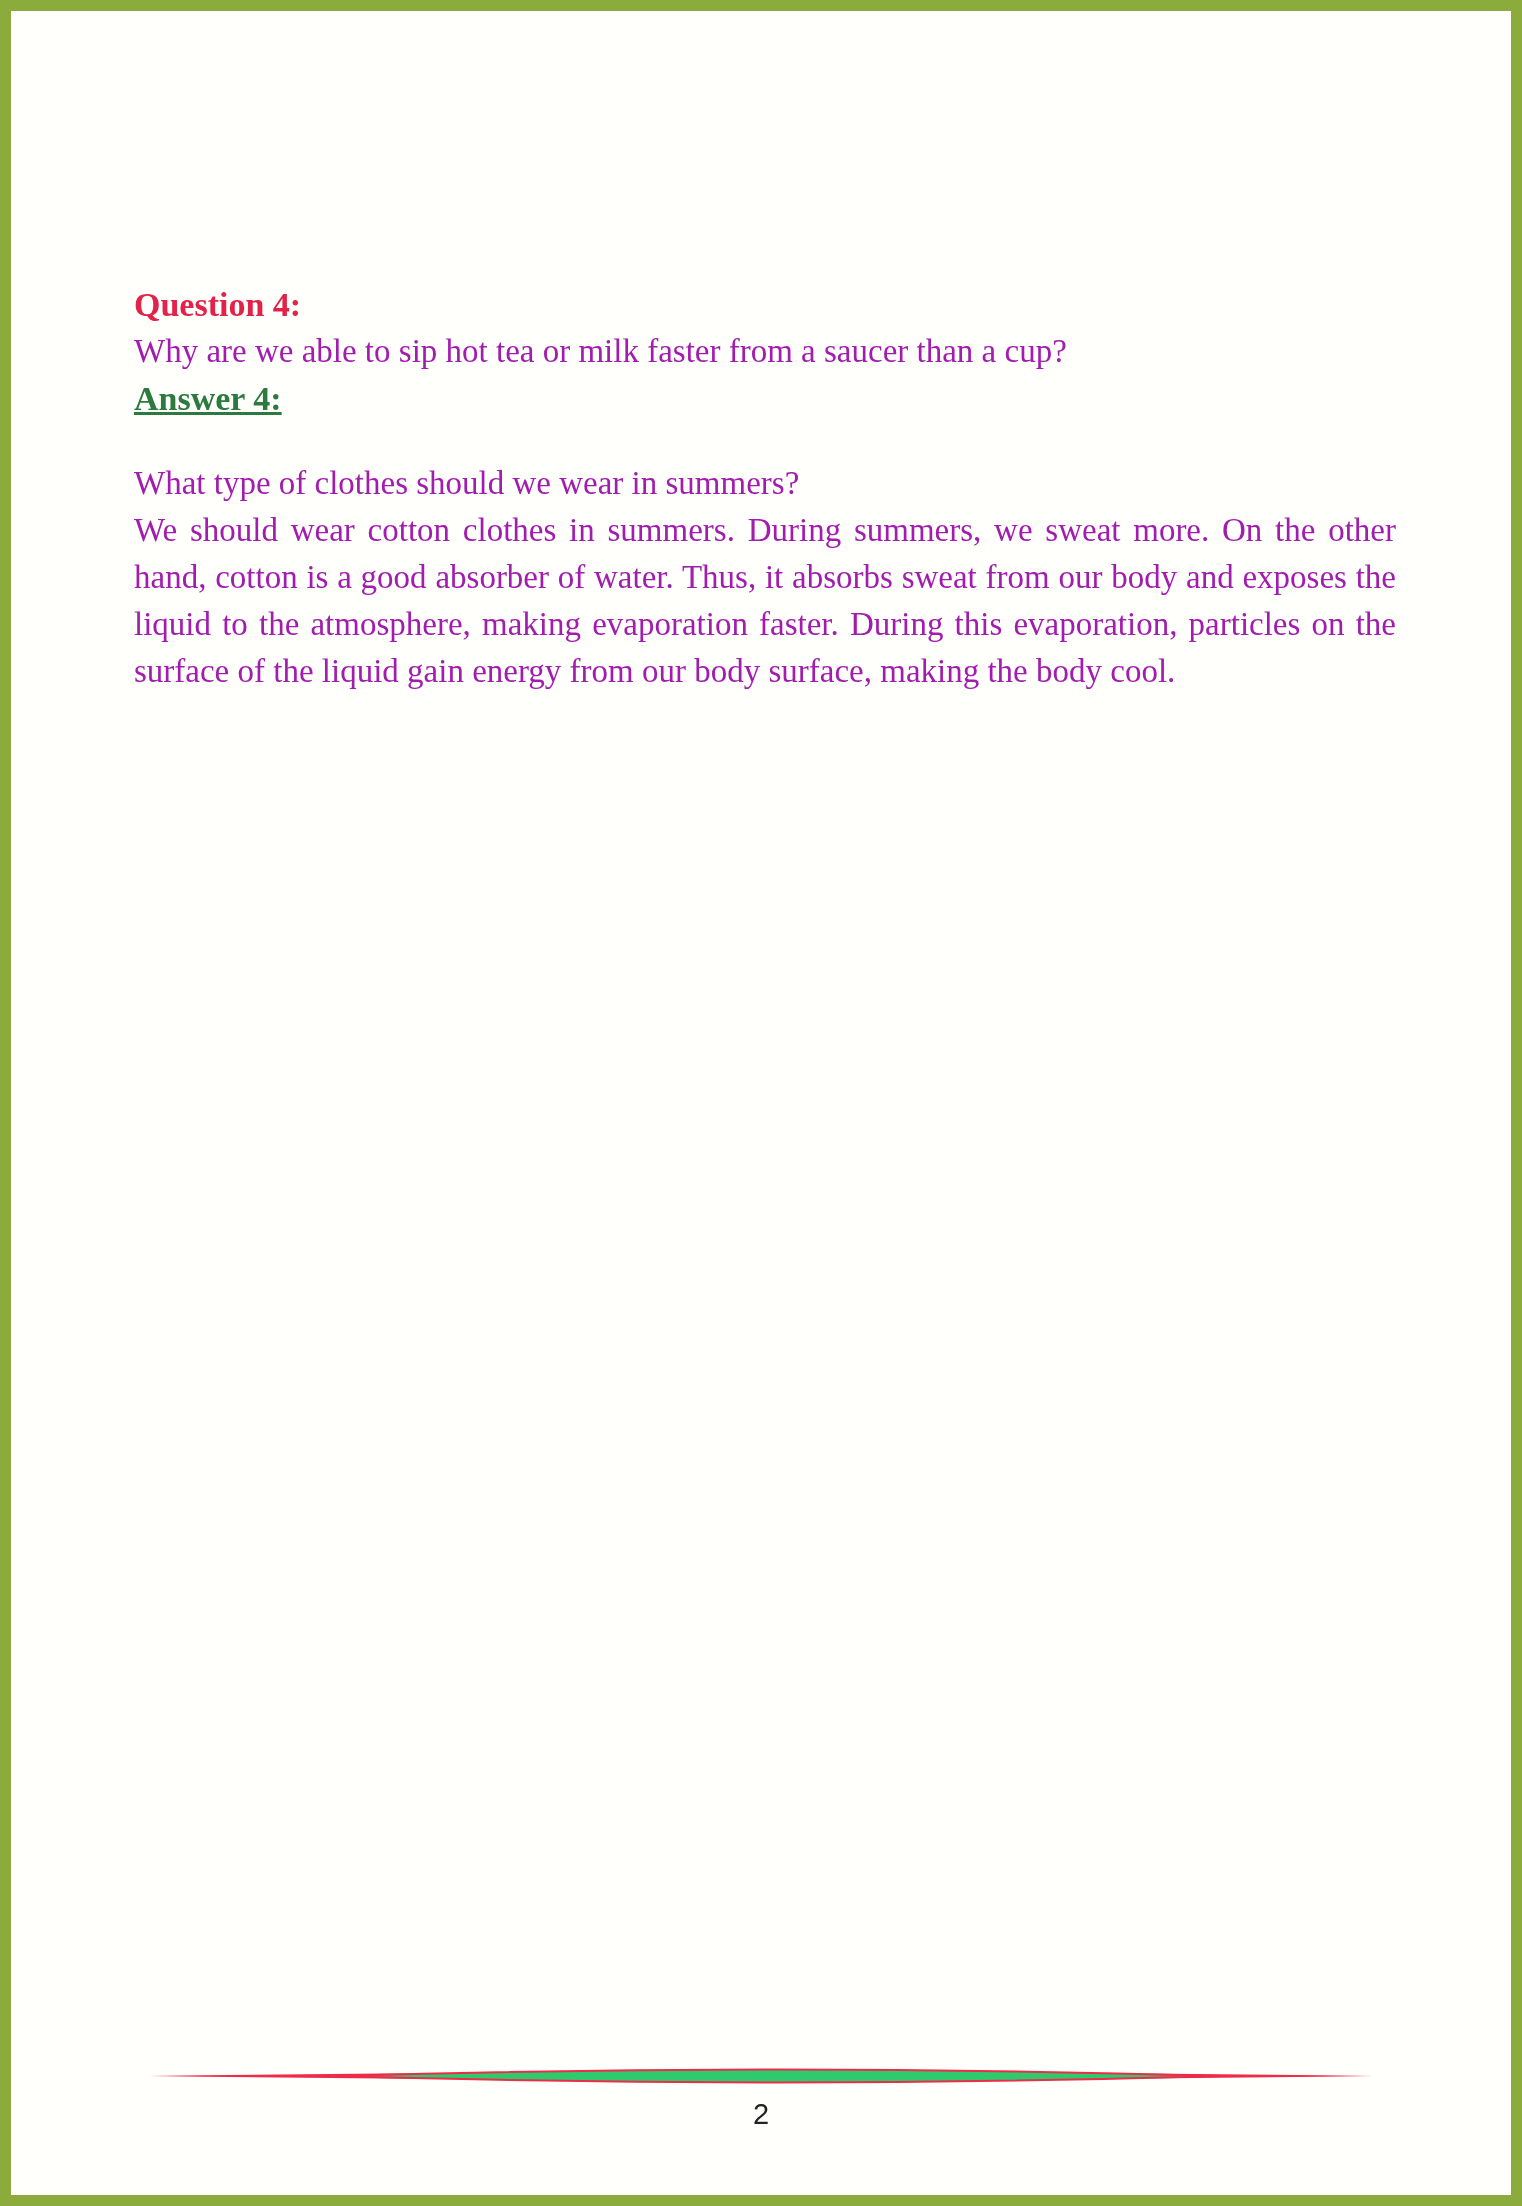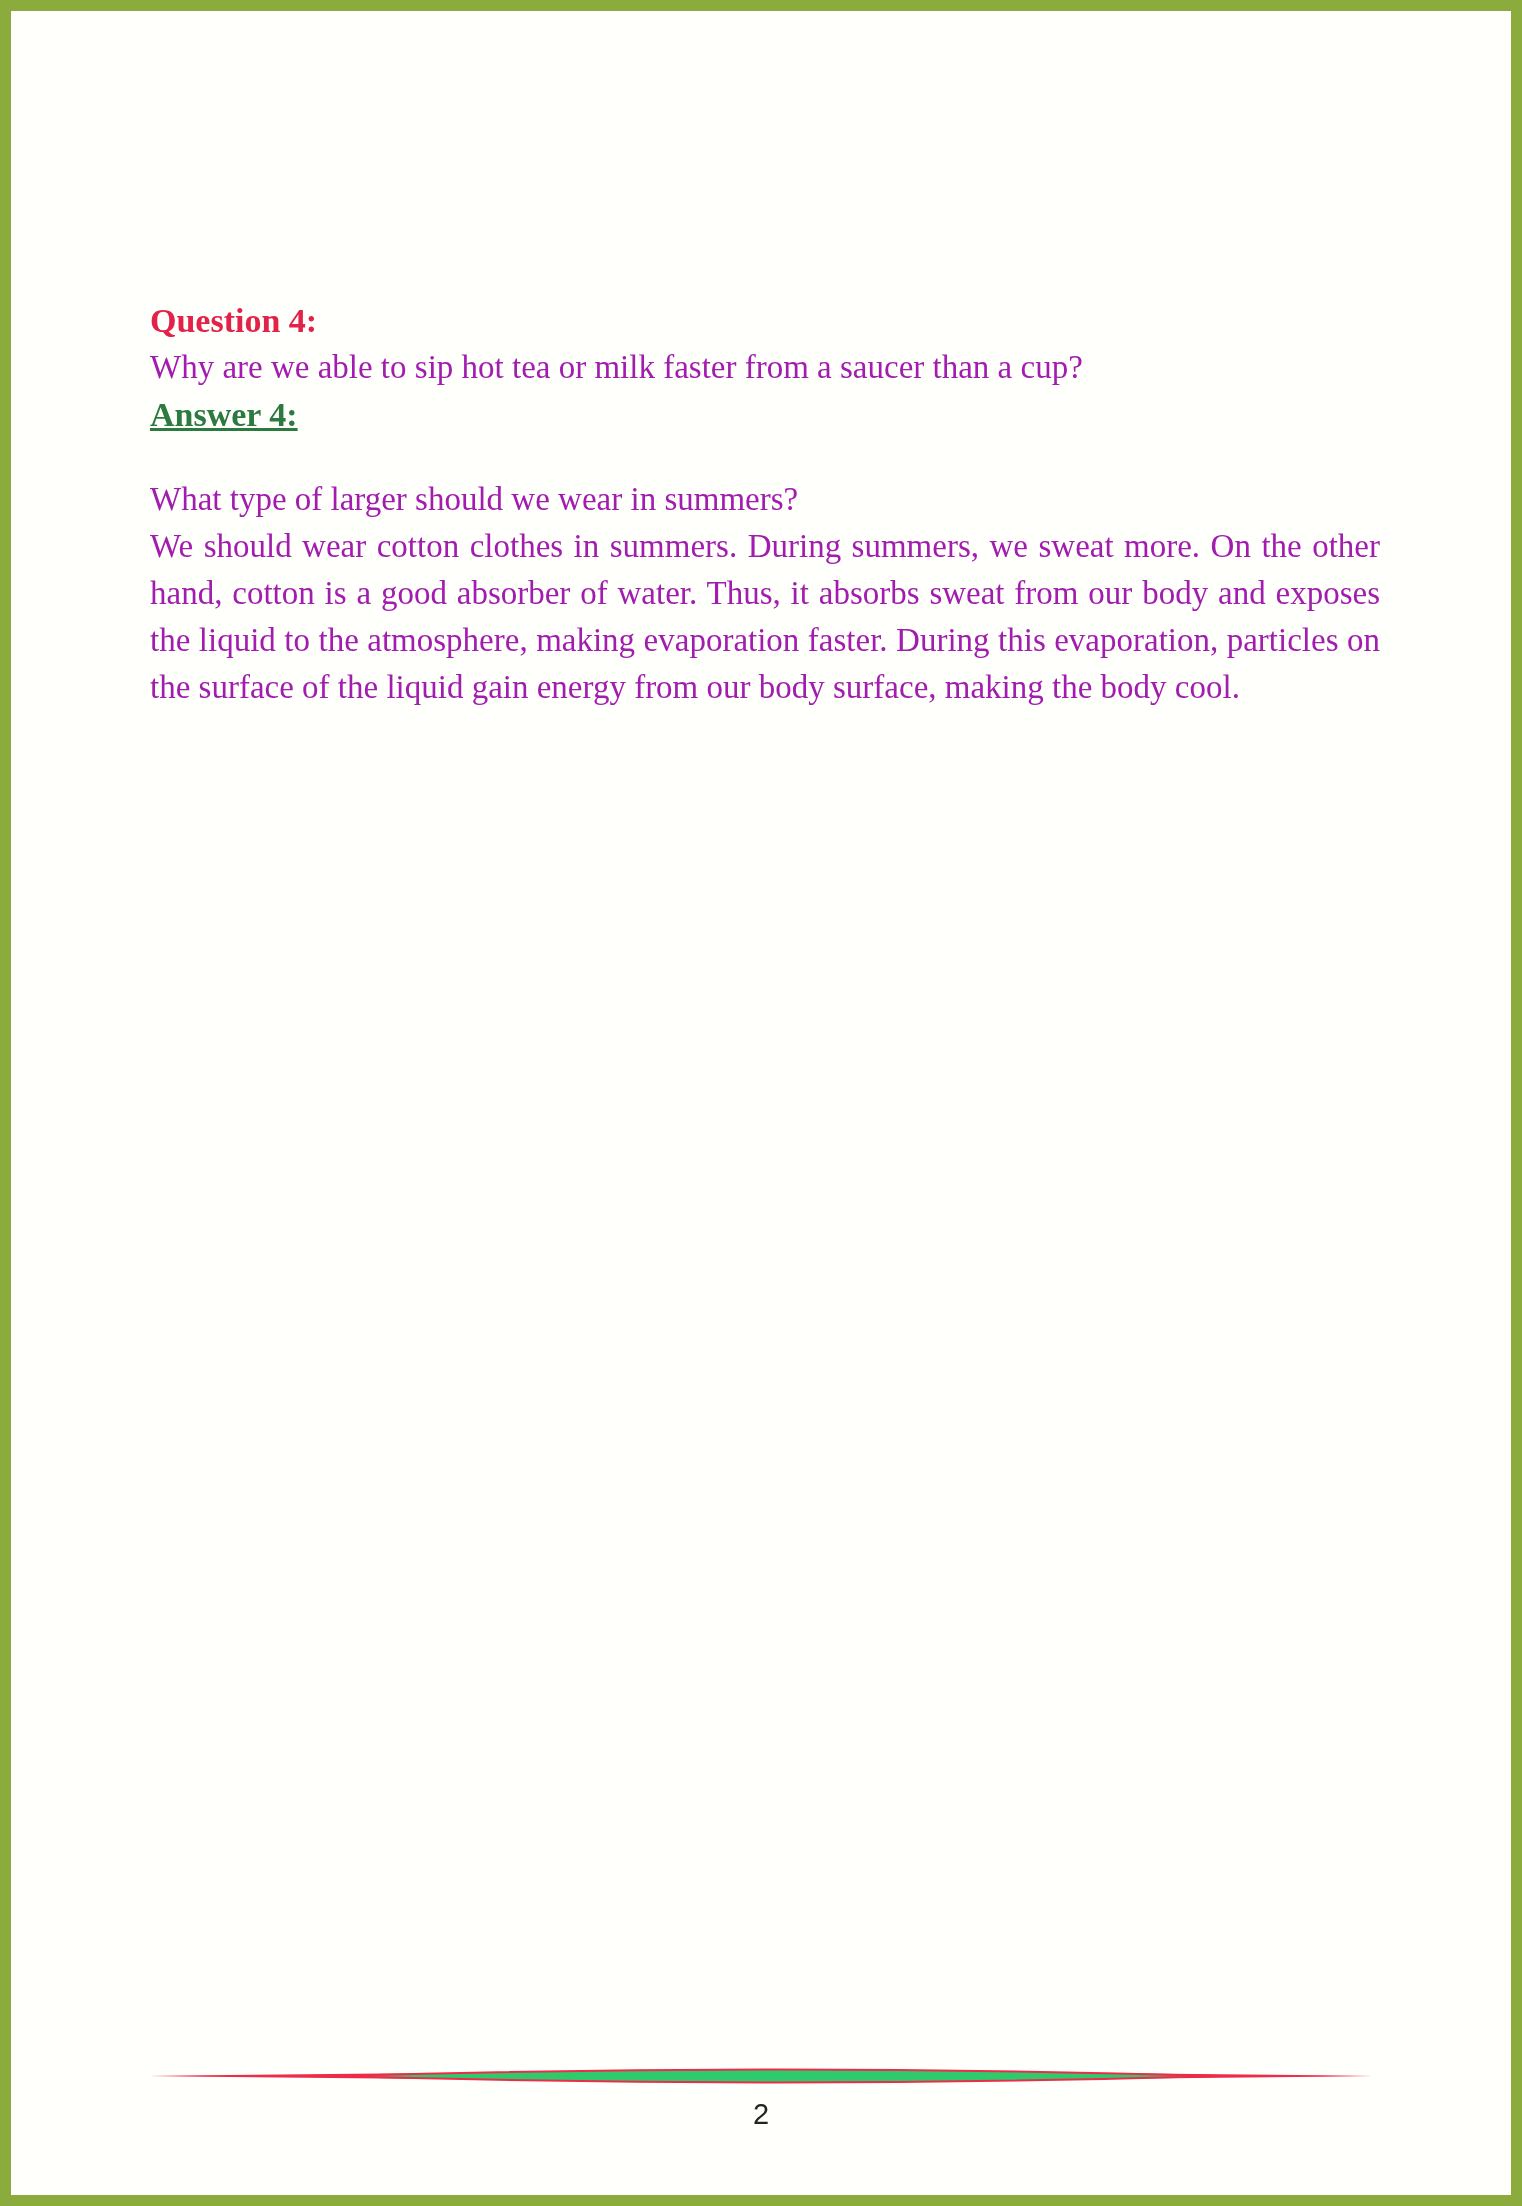--- a/index.html
+++ b/index.html
@@ -19,21 +19,21 @@
   .content {
     position: absolute;
     left: 123px;   
     top: 270px;    
     width: 1262px;
     color: #222222;
     font-size: 33px;
     line-height: 47px;
   }
 
-  .qa-block { margin: 16px; }
+  .qa-block { margin: 0; }
   .qa-block + .qa-block { margin-top: 38px; }
 
   .q-label, .a-label {
     margin: 0;
     font-size: 34px;
     line-height: 47px;
     font-weight: bold;
   }
   .q-label { color: #e32249; }
   .a-label { color: #2c7a3f; text-decoration: underline; }
@@ -70,21 +70,21 @@
 
   <div class="content">
 
     <section class="qa-block">
       <h3 class="q-label">Question 4:</h3>
       <p class="q-text">Why are we able to sip hot tea or milk faster from a saucer than a cup?</p>
       <h3 class="a-label">Answer 4:</h3>
     </section>
 
     <section class="qa-block">
-      <p class="q-text">What type of larger should we wear in summers?</p>
+      <p class="q-text">What type of clothes should we wear in summers?</p>
       <p class="a-text">We should wear cotton clothes in summers. During summers, we sweat more. On the other hand, cotton is a good absorber of water. Thus, it absorbs sweat from our body and exposes the liquid to the atmosphere, making evaporation faster. During this evaporation, particles on the surface of the liquid gain energy from our body surface, making the body cool.</p>
     </section>
 
   </div>
 
   <div class="divider-wrap">
     <svg class="divider-svg" width="1224" height="26" viewBox="0 0 1224 26" xmlns="http://www.w3.org/2000/svg">
 
       <path d="M 0 13 Q 612 5 1224 13 Q 612 21 0 13 Z" fill="#ee2b49"></path>
 

